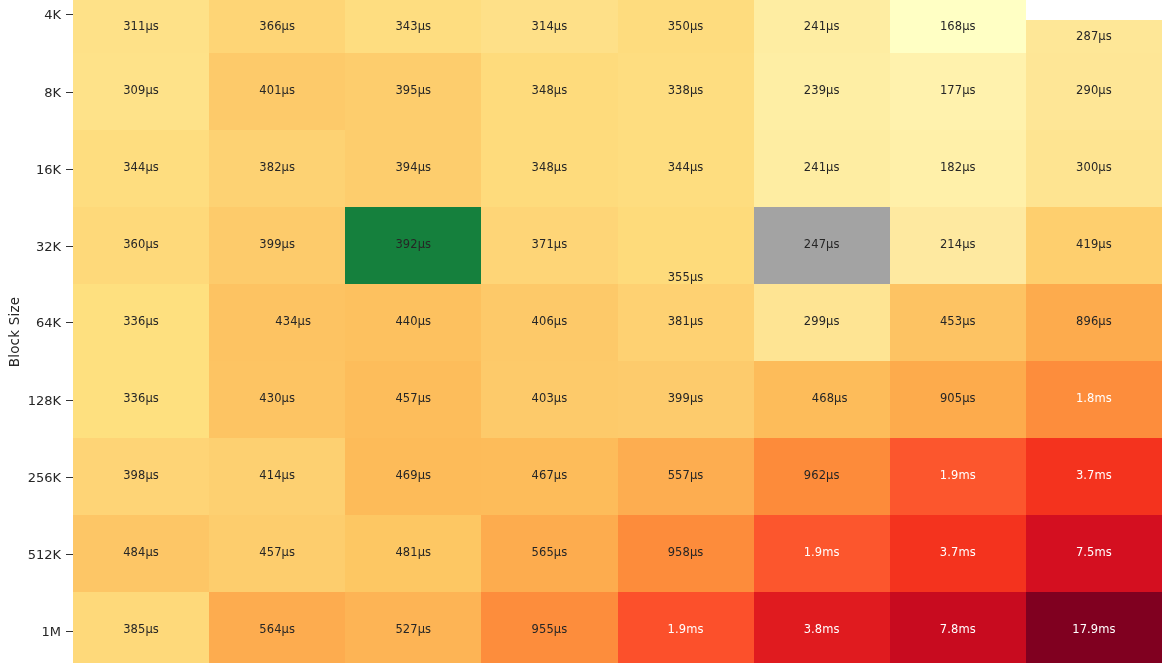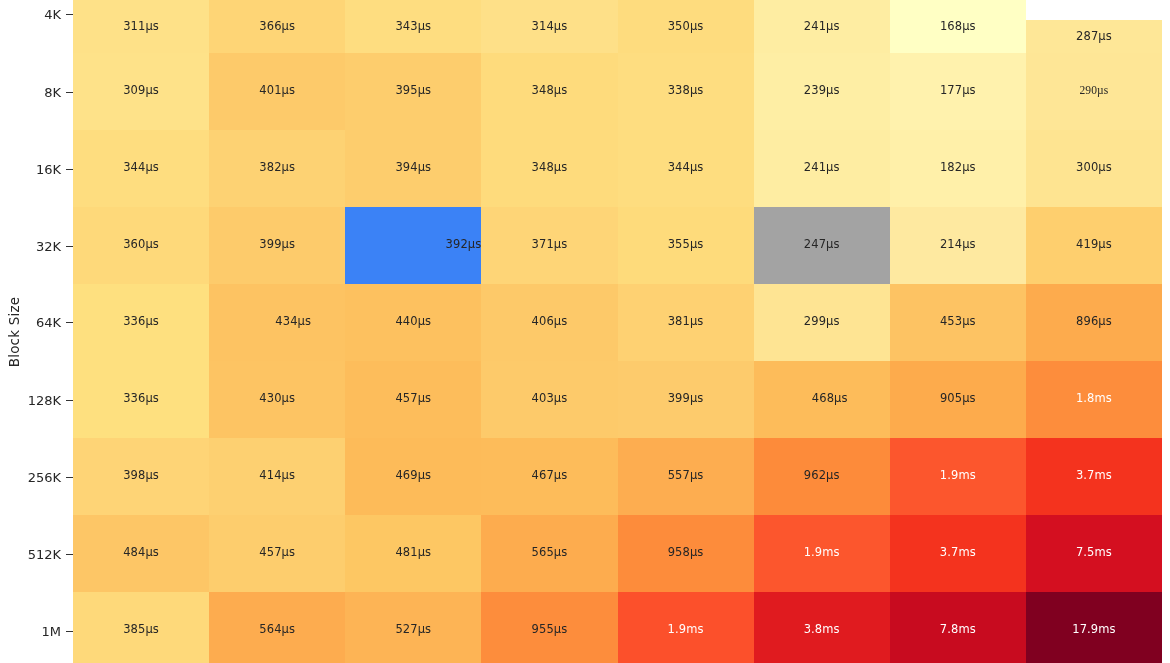--- a/index.html
+++ b/index.html
@@ -156,21 +156,21 @@
       </div>
       <div class="cell" style="background: rgb(254, 221, 128);">
         <span class="cell-label" style="color: rgb(38, 38, 38);">338µs</span>
       </div>
       <div class="cell" style="background: rgb(254, 238, 164);">
         <span class="cell-label" style="color: rgb(38, 38, 38);">239µs</span>
       </div>
       <div class="cell" style="background: rgb(255, 242, 173);">
         <span class="cell-label" style="color: rgb(38, 38, 38);">177µs</span>
       </div>
-      <div class="cell" style="background: rgb(254, 230, 150); font-family: Liberation Serif, serif;">
+      <div class="cell" style="background: rgb(254, 230, 150);">
         <span class="cell-label" style="color: rgb(38, 38, 38);">290µs</span>
       </div>
       <div class="cell" style="background: rgb(254, 221, 127);">
         <span class="cell-label" style="color: rgb(38, 38, 38);">344µs</span>
       </div>
       <div class="cell" style="background: rgb(253, 210, 115);">
         <span class="cell-label" style="color: rgb(38, 38, 38);">382µs</span>
       </div>
       <div class="cell" style="background: rgb(253, 205, 109);">
         <span class="cell-label" style="color: rgb(38, 38, 38);">394µs</span>
@@ -189,27 +189,27 @@
       </div>
       <div class="cell" style="background: rgb(254, 228, 145);">
         <span class="cell-label" style="color: rgb(38, 38, 38);">300µs</span>
       </div>
       <div class="cell" style="background: rgb(254, 217, 122);">
         <span class="cell-label" style="color: rgb(38, 38, 38);">360µs</span>
       </div>
       <div class="cell" style="background: rgb(253, 203, 107);">
         <span class="cell-label" style="color: rgb(38, 38, 38);">399µs</span>
       </div>
-      <div class="cell" style="background: #3b82f6; justify-content: flex-end;">
+      <div class="cell" style="background: #15803d;">
         <span class="cell-label" style="color: rgb(38, 38, 38);">392µs</span>
       </div>
       <div class="cell" style="background: rgb(254, 213, 119);">
         <span class="cell-label" style="color: rgb(38, 38, 38);">371µs</span>
       </div>
-      <div class="cell" style="background: rgb(254, 219, 123);">
+      <div class="cell" style="background: rgb(254, 219, 123); align-items: flex-end;">
         <span class="cell-label" style="color: rgb(38, 38, 38);">355µs</span>
       </div>
       <div class="cell" style="background: #a3a3a3;">
         <span class="cell-label" style="color: rgb(38, 38, 38);">247µs</span>
       </div>
       <div class="cell" style="background: rgb(254, 233, 160);">
         <span class="cell-label" style="color: rgb(38, 38, 38);">214µs</span>
       </div>
       <div class="cell" style="background: rgb(254, 207, 110);">
         <span class="cell-label" style="color: rgb(38, 38, 38);">419µs</span>

